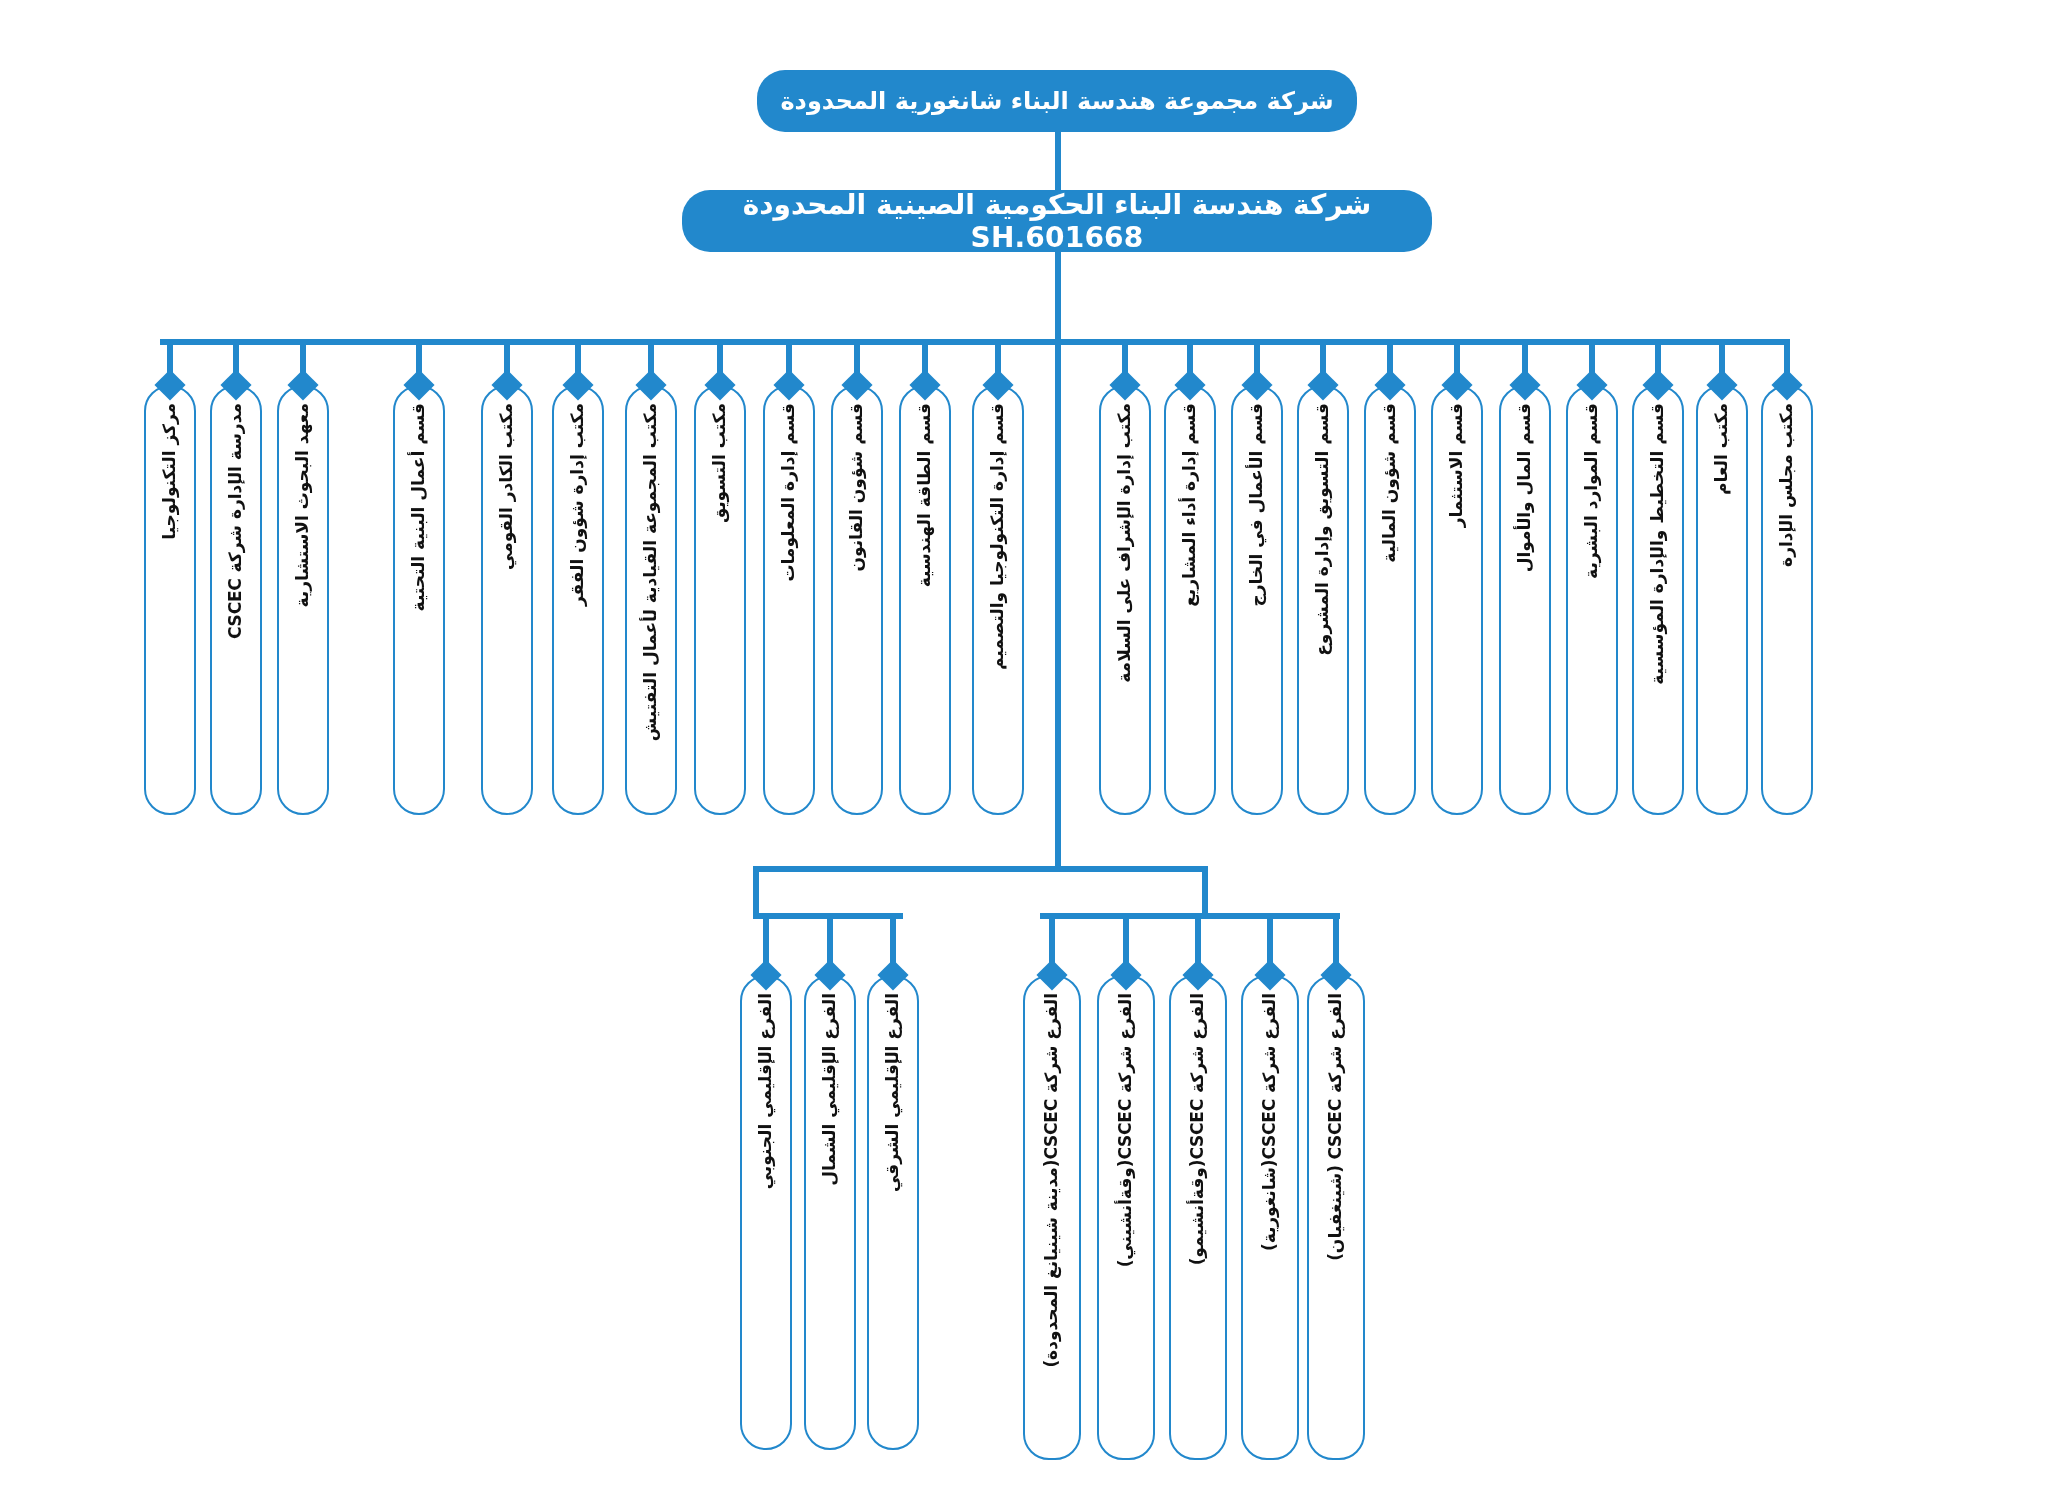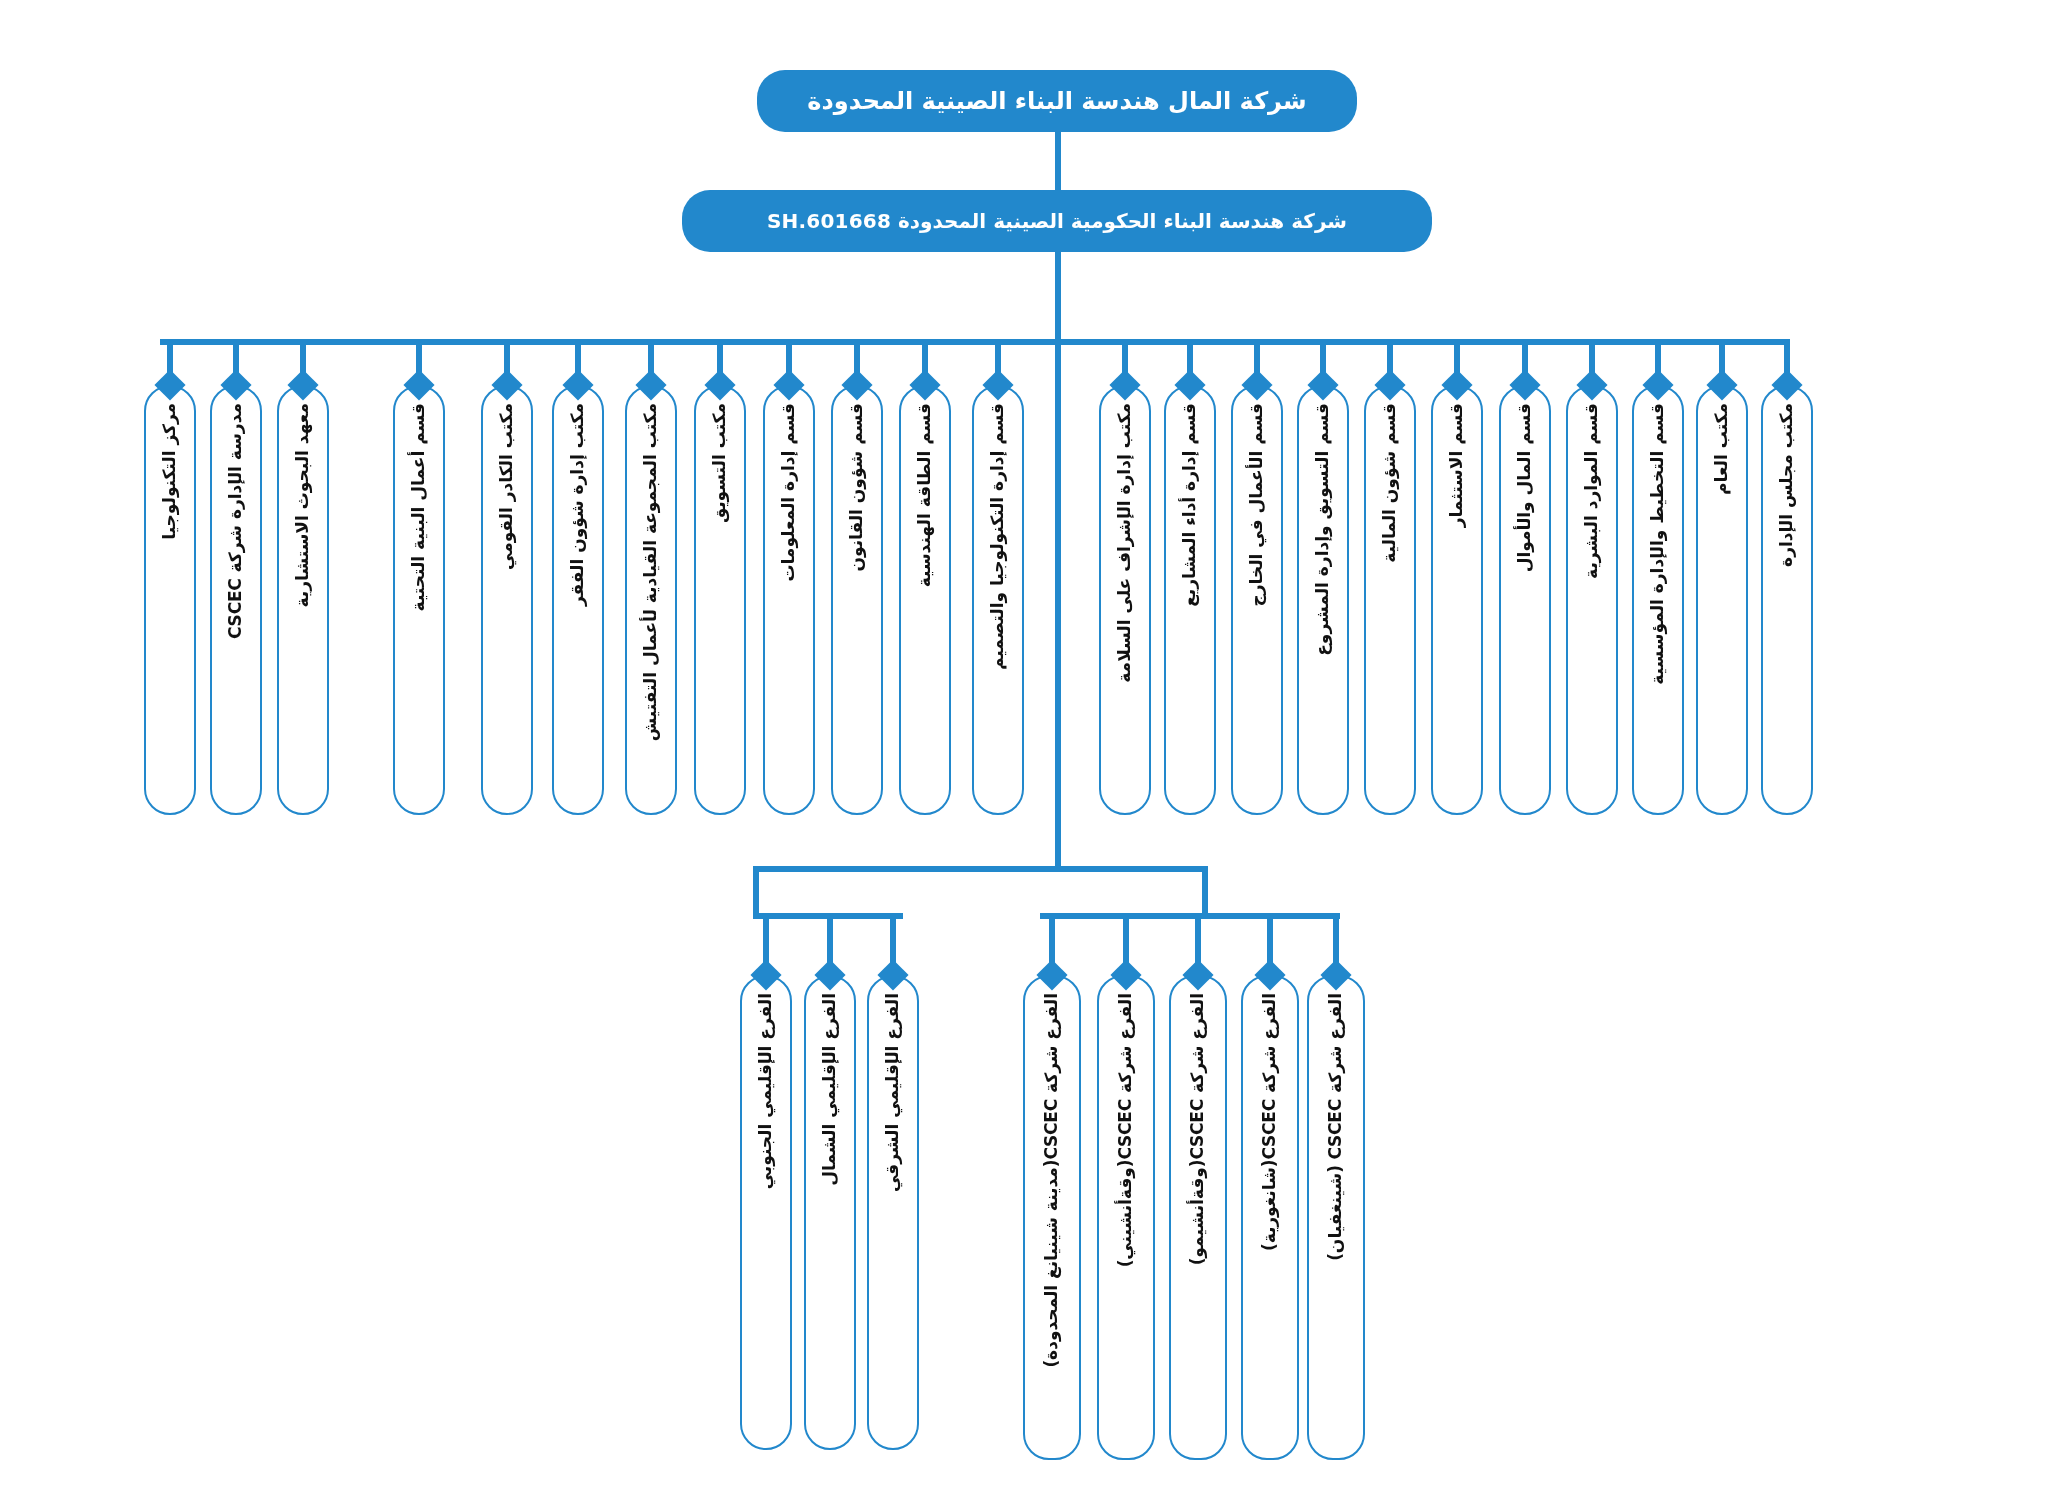--- a/index.html
+++ b/index.html
@@ -18,21 +18,21 @@
     border-radius:28px;
     display:flex;align-items:center;justify-content:center;
     font-weight:bold;
     text-align:center;
     letter-spacing:.2px;
     direction:rtl;
     box-sizing:border-box;
     padding:4px 18px;
   }
   #root-box{ left:757px; top:70px; width:600px; height:62px; font-size:24px; }
-  #gov-box { left:682px; top:190px; width:750px; height:62px; font-size:20px; }
+  #gov-box { left:682px; top:190px; width:750px; height:62px; font-size:28px; }
 
   
   .line{position:absolute;background:#2288cc;}
   .v{width:5px;}
   .h{height:5px;}
 
   
   .cap{
     position:absolute;
     border:2.5px solid #2288cc;
@@ -68,21 +68,21 @@
     width:22px;height:22px;
     background:#2288cc;
     transform:rotate(45deg);
   }
 </style>
 </head>
 <body>
 
 <div id="stage">
 
-  <div class="top-box" id="root-box">شركة المال هندسة البناء الصينية المحدودة</div>
+  <div class="top-box" id="root-box">شركة مجموعة هندسة البناء شانغورية المحدودة</div>
 
   <div class="line v" style="left:1055px;top:132px;width:6px;height:58px;"></div>
 
   <div class="top-box" id="gov-box">شركة هندسة البناء الحكومية الصينية المحدودة SH.601668</div>
 
   <div class="line v" style="left:1055px;top:252px;width:6px;height:90px;"></div>
 
   <div class="line h" style="left:160px;top:339px;width:1630px;height:6px;"></div>
 
   <div class="line v" style="left:1055px;top:339px;width:6px;height:530px;"></div>

